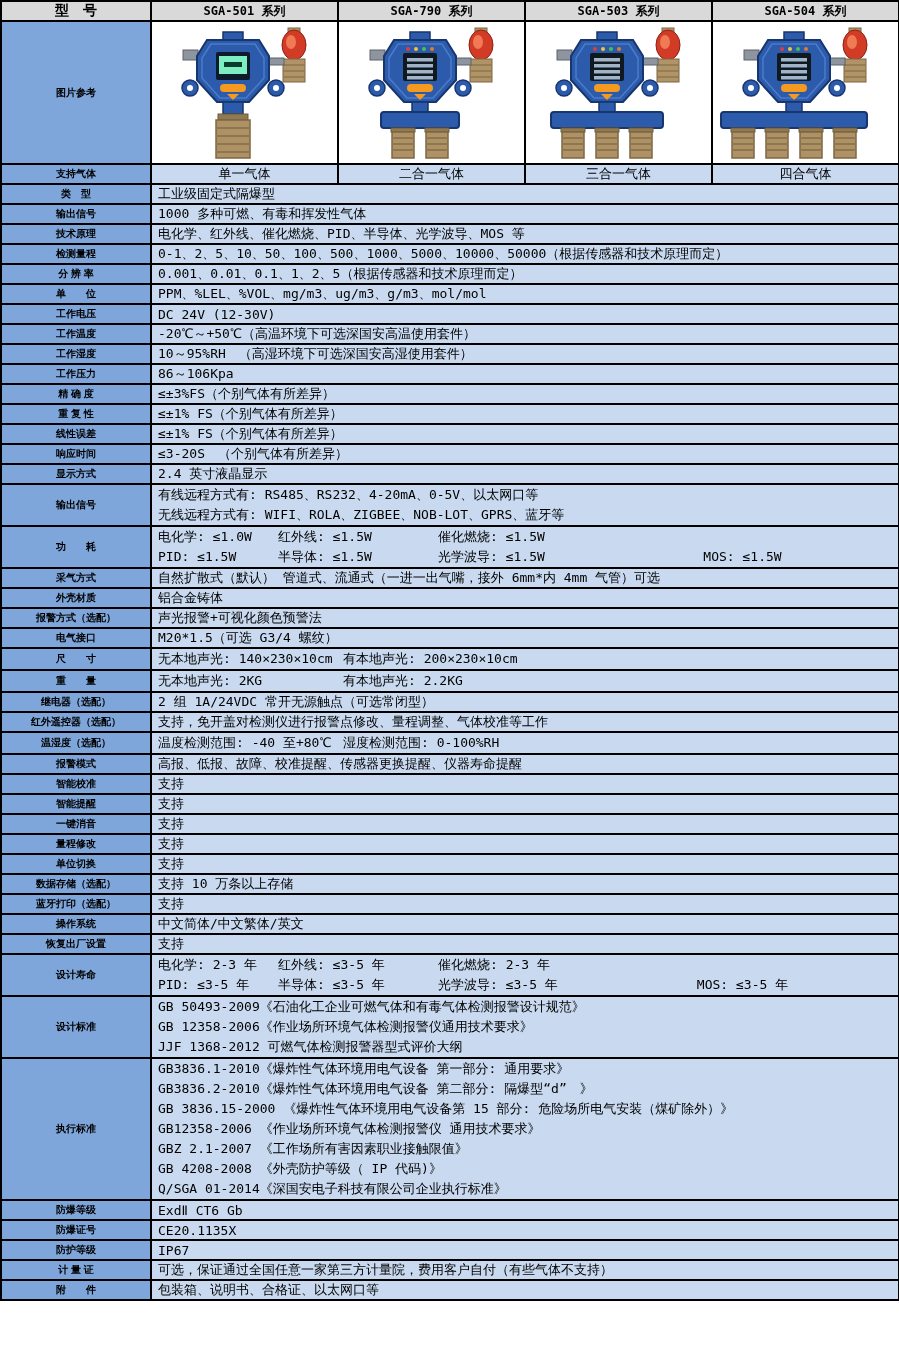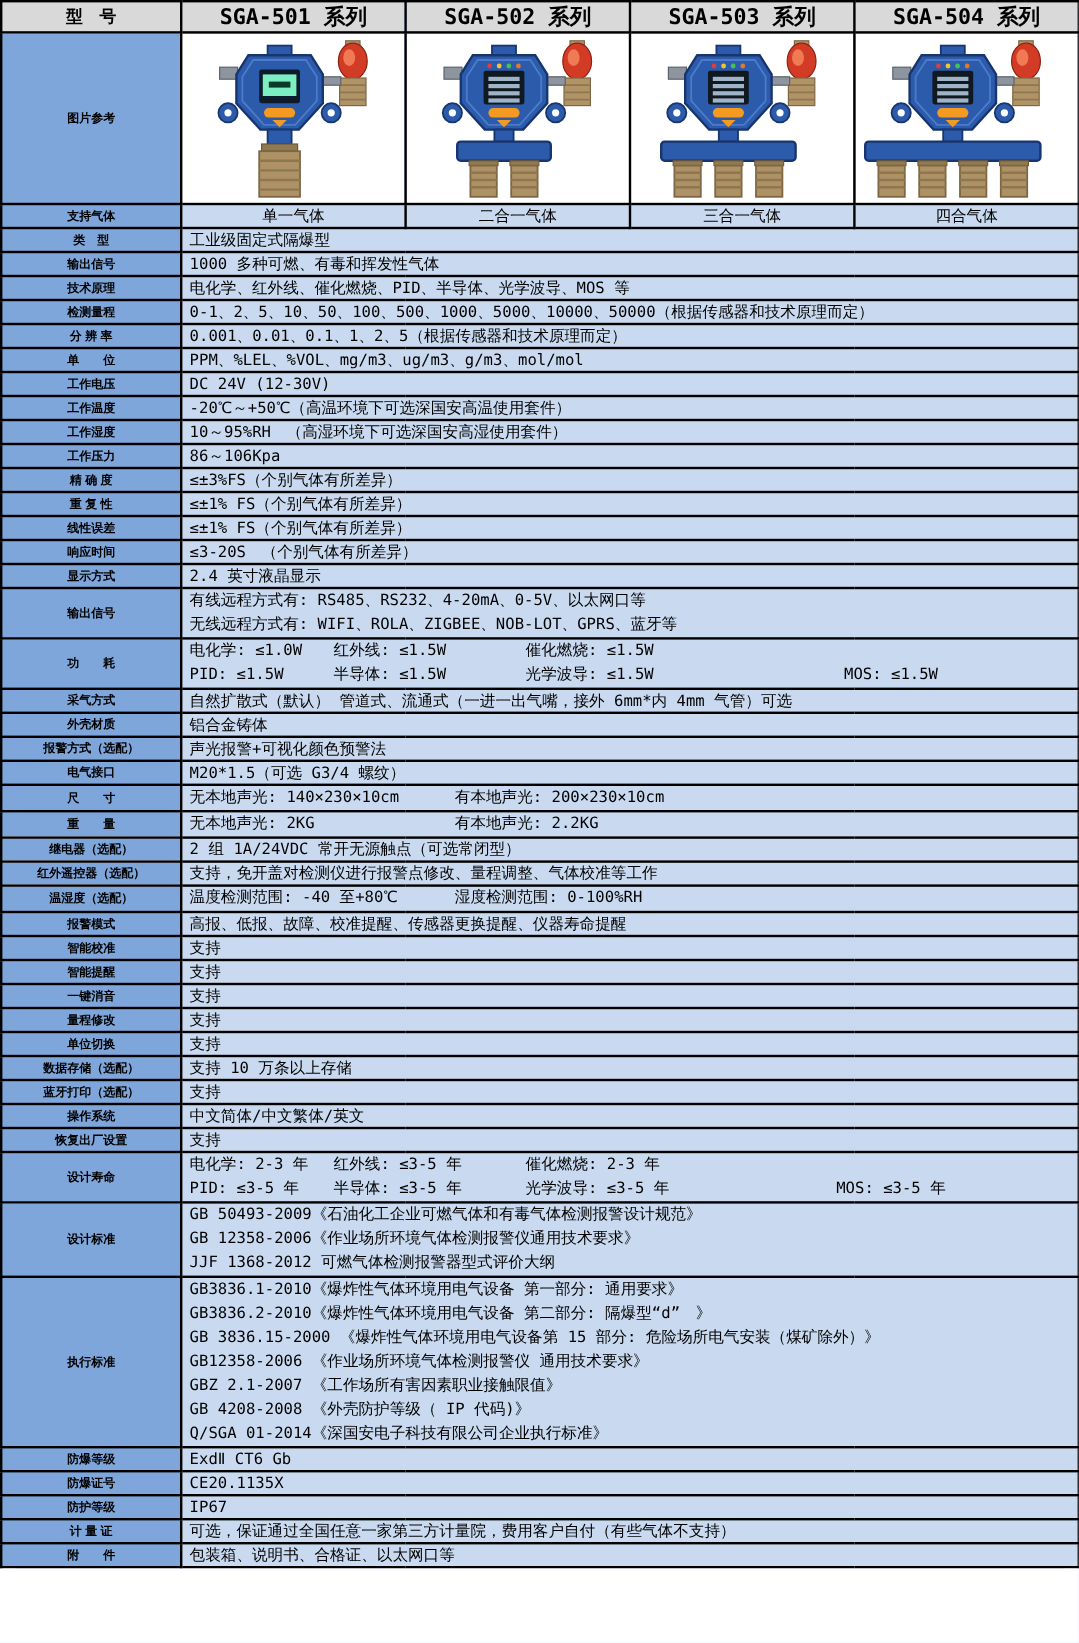--- a/index.html
+++ b/index.html
@@ -7,52 +7,52 @@
   table.t{border-collapse:collapse;table-layout:fixed;width:899px;background:#c9daf0;border-radius:16px;}
   col.c0{width:150px;}
   col.cm{width:187px;}
   .t th,.t td{border:2px solid #000;padding:0 6px;font-size:13px;color:#000;overflow:hidden;vertical-align:middle;}
   .t tr{height:20px;}
   th.lbl{background:#7ea6da;font-weight:bold;font-size:10px;text-align:center;padding:0 2px;
          font-family:"Liberation Sans",sans-serif;}
   tr.hdr th{background:#d9d9d9;}
   th.hlbl{background:#d9d9d9;font-weight:bold;font-size:14px;text-align:center;}
   th.hmodel{background:#d9d9d9;font-family:"DejaVu Sans Mono","Liberation Mono",monospace;
-            font-weight:bold;font-size:18px;text-align:center;}
+            font-weight:bold;font-size:12px;text-align:center;}
   tr.imgrow{height:142px;}
   td.imgcell{background:#ffffff;text-align:center;vertical-align:middle;padding:0;}
   td.gas{text-align:center;font-family:"DejaVu Sans Mono","Liberation Mono",monospace;background:#c9daf0;}
   td.val{font-family:"DejaVu Sans Mono","Liberation Mono",monospace;white-space:nowrap;background:#c9daf0;}
   .line{line-height:20px;white-space:nowrap;}
   .grow{display:flex;line-height:20px;white-space:nowrap;}
   .grow span:nth-child(1){width:120px;}
   .grow span:nth-child(2){width:160px;}
   .grow span:nth-child(3){width:155px;}
   .grow span:nth-child(4){flex:1;text-align:center;}
-  .g2{display:flex;line-height:20px;white-space:nowrap;gap:36px;}
+  .g2{display:flex;line-height:20px;white-space:nowrap;}
   .g2 span:first-child{width:185px;}
   .g2 span:last-child{flex:1;}
 </style>
 </head>
 <body>
 
 <div class="page">
   <table class="t">
     <colgroup>
       <col class="c0">
       <col class="cm">
         <col class="cm">
         <col class="cm">
         <col class="cm">
     </colgroup>
     <tbody>
       <tr class="hdr">
         <th class="hlbl">型　号</th>
         <th class="hmodel">SGA-501 系列</th>
-        <th class="hmodel">SGA-502 系列</th>
+        <th class="hmodel">SGA-790 系列</th>
         <th class="hmodel">SGA-503 系列</th>
         <th class="hmodel">SGA-504 系列</th>
       </tr>
       <tr class="imgrow">
         <th class="lbl">图片参考</th>
         <td class="imgcell"><svg width="176" height="138" viewBox="0 0 176 138">
               <rect x="131" y="6" width="12" height="6" fill="#b09468" stroke="#7d6743" stroke-width="1"></rect>
               <ellipse cx="137" cy="23" rx="12" ry="15" fill="#d23b26" stroke="#8e2012" stroke-width="1"></ellipse>
               <ellipse cx="134" cy="20" rx="5" ry="7" fill="#f07a54"></ellipse>
               <rect x="126" y="37" width="22" height="23" fill="#b09468" stroke="#7d6743" stroke-width="1"></rect>

